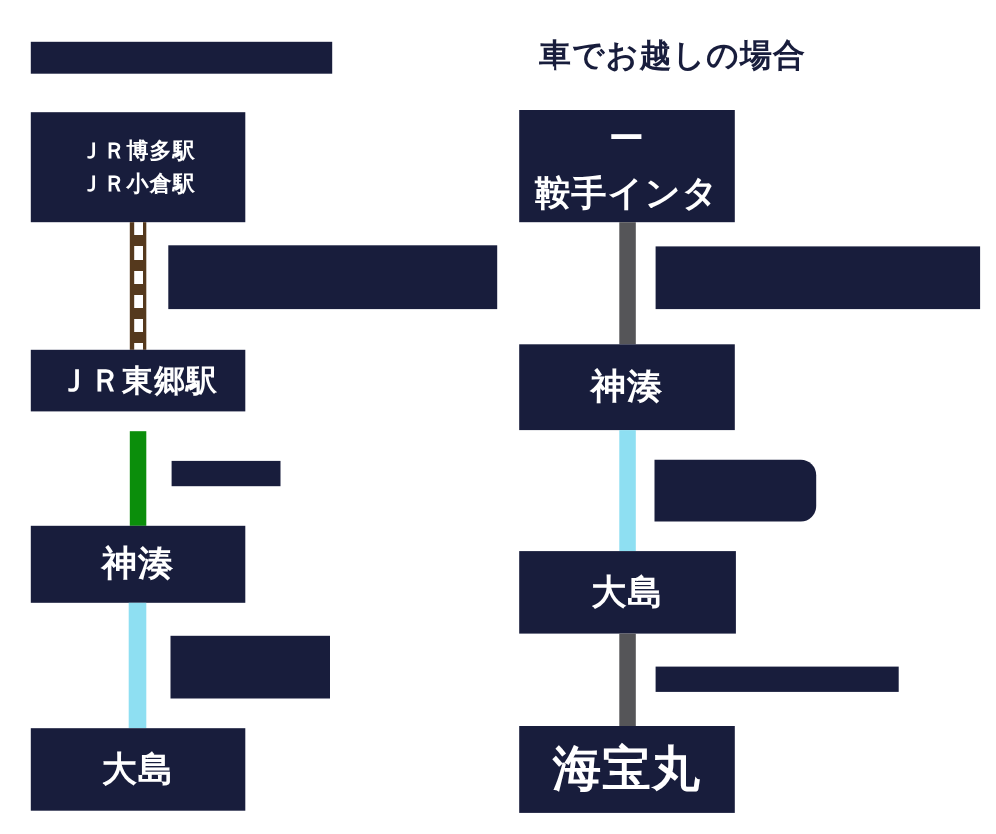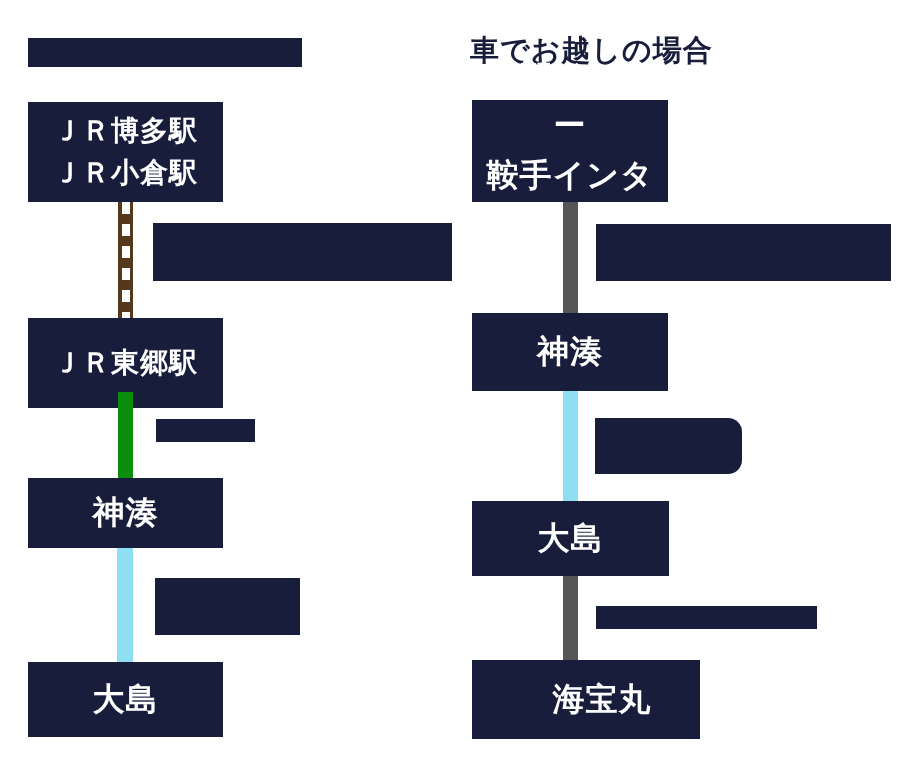--- a/index.html
+++ b/index.html
@@ -53,47 +53,48 @@
     position: absolute;
     background: var(--node-box, #181d3c);
   }
   .header-text {
     position: absolute;
     color: var(--node-box, #181d3c);
     font-weight: bold;
     font-size: 29px;
     letter-spacing: 1px;
     white-space: nowrap;
+    margin-left: 20px;
   }
 
   
   .l-header { left: 28px;  top: 38px;  width: 274px; height: 29px;  }
-  .l-box1   { left: 28px;  top: 102px; width: 195px; height: 100px; font-size: 28px; line-height: 1.5; }
+  .l-box1   { left: 28px;  top: 102px; width: 195px; height: 100px; font-size: 20px; line-height: 1.5; }
   .l-rail   { left: 118px; top: 202px; width: 15px;  height: 116px; }
   .l-bar-a  { left: 153px; top: 223px; width: 299px; height: 58px;  }
-  .l-box2   { left: 28px;  top: 318px; width: 195px; height: 90px;  font-size: 28px; }
+  .l-box2   { left: 28px;  top: 318px; width: 195px; height: 56px;  font-size: 28px; }
   .l-bus    { left: 118px; top: 392px; width: 15px;  height: 86px;  }
   .l-bar-b  { left: 156px; top: 419px; width: 99px;  height: 23px;  }
   .l-box3   { left: 28px;  top: 478px; width: 195px; height: 70px;  font-size: 32px; }
   .l-ferry  { left: 117px; top: 548px; width: 16px;  height: 114px; }
   .l-bar-c  { left: 155px; top: 578px; width: 145px; height: 57px;  }
   .l-box4   { left: 28px;  top: 662px; width: 195px; height: 75px;  font-size: 32px; }
 
   
   .r-header { left: 470px; top: 31px; }
   .r-box1   { left: 472px; top: 100px; width: 196px; height: 102px; font-size: 32px; line-height: 1.55; }
   .r-road1  { left: 563px; top: 202px; width: 15px;  height: 111px; }
   .r-bar-d  { left: 596px; top: 224px; width: 295px; height: 57px;  }
   .r-box2   { left: 472px; top: 313px; width: 196px; height: 78px;  font-size: 32px; }
   .r-ferry  { left: 563px; top: 391px; width: 15px;  height: 110px; }
   .r-bar-e  { left: 595px; top: 418px; width: 147px; height: 56px; border-radius: 0 14px 14px 0; }
   .r-box3   { left: 472px; top: 501px; width: 197px; height: 75px;  font-size: 32px; }
   .r-road2  { left: 563px; top: 576px; width: 15px;  height: 84px;  }
   .r-bar-f  { left: 596px; top: 606px; width: 221px; height: 23px;  }
-  .r-box4   { left: 472px; top: 660px; width: 196px; height: 79px;  font-size: 32px; padding-left: 32px; }
+  .r-box4   { left: 472px; top: 660px; width: 196px; height: 79px;  font-size: 44px; }
 </style>
 </head>
 <body>
 
 <div class="canvas">
 
   <div class="header-bar l-header"></div>
 
   <div class="node l-box1">ＪＲ博多駅
 ＪＲ小倉駅</div>

